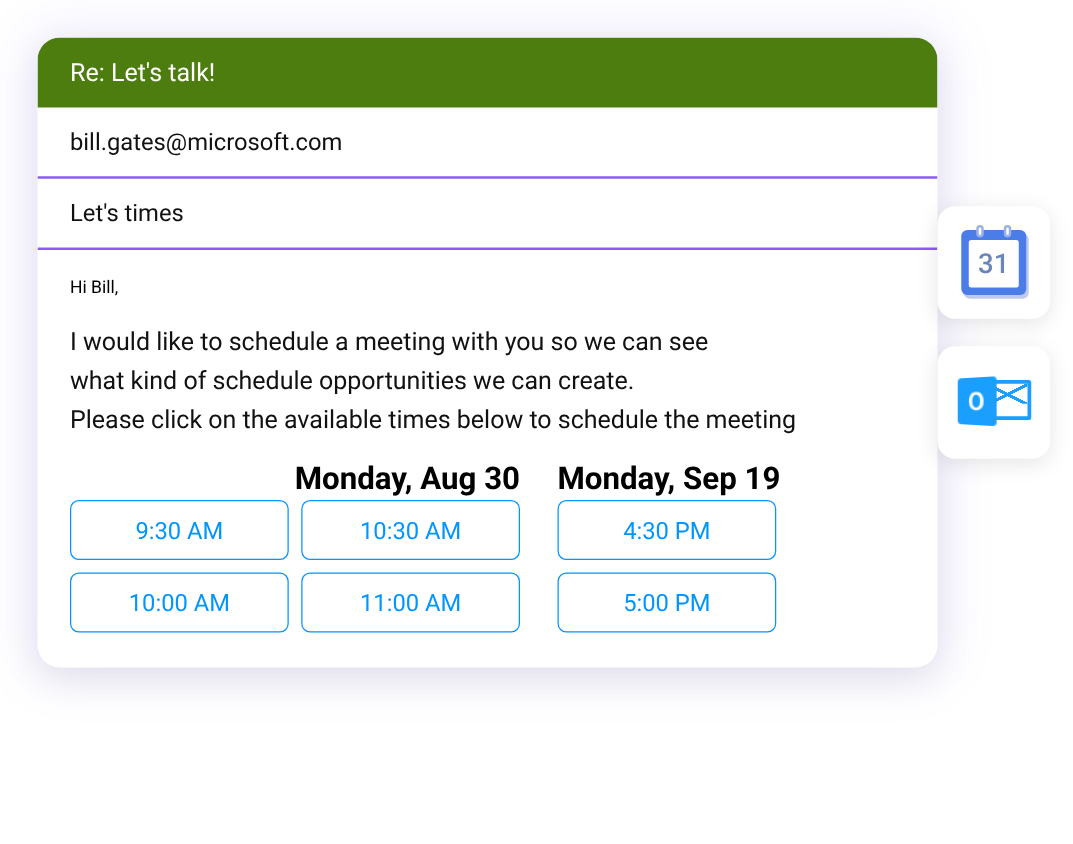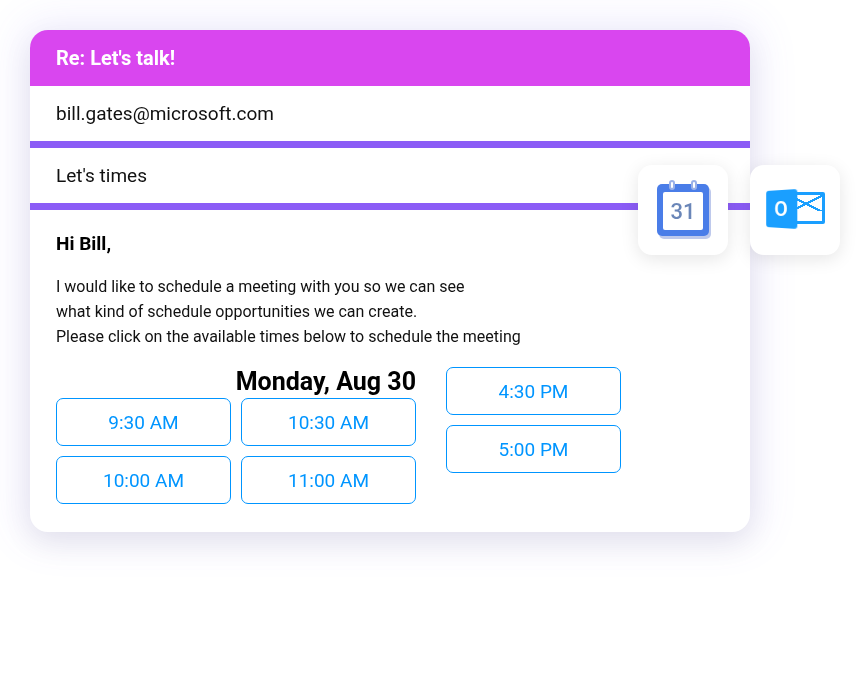--- a/index.html
+++ b/index.html
@@ -13,42 +13,41 @@
   }
   .card {
     width: 720px;
     background: #fff;
     border-radius: 18px;
     box-shadow: 0 0 40px 10px rgba(120, 100, 255, 0.10), 0 10px 30px rgba(0,0,0,0.08);
     overflow: hidden;
     position: relative;
   }
   .header-bar {
-    background: #d946ef;
+    background: #4d7c0f;
     color: #fff;
     font-size: 20px;
     padding: 16px 26px;
-    font-weight: bold;
   }
   .field-row {
     font-size: 19px;
     color: #111;
     padding: 16px 26px;
-    border-bottom: 7px solid #8b5cf6;
+    border-bottom: 2px solid #8b5cf6;
   }
   .body-area {
     padding: 22px 26px 28px 26px;
   }
   .greeting {
-    font-weight: 700;
-    font-size: 19px;
+    font-weight: 400;
+    font-size: 14px;
     margin-bottom: 20px;
   }
   .body-text {
-    font-size: 16px;
+    font-size: 20px;
     line-height: 1.55;
     color: #111;
     margin-bottom: 18px;
   }
   .slots {
     display: flex;
     gap: 30px;
   }
   .slot-group { }
   .slot-date {
@@ -79,20 +78,21 @@
     display: flex;
     align-items: center;
     justify-content: center;
     cursor: pointer;
   }
   .side-icons {
     position: absolute;
     right: 18px;
     top: 165px;
     display: flex;
+    flex-direction: column;
     gap: 22px;
   }
   .icon-tile {
     width: 90px;
     height: 90px;
     background: #fff;
     border-radius: 14px;
     box-shadow: 0 4px 18px rgba(0,0,0,0.10);
     display: flex;
     align-items: center;
@@ -172,20 +172,21 @@
       <div class="slot-group">
         <div class="slot-date">Monday, Aug 30</div>
         <div class="slot-grid-2">
           <div class="time-btn">9:30 AM</div>
           <div class="time-btn">10:30 AM</div>
           <div class="time-btn">10:00 AM</div>
           <div class="time-btn">11:00 AM</div>
         </div>
       </div>
       <div class="slot-group">
+        <div class="slot-date">Monday, Sep 19</div>
         <div class="slot-grid-1">
           <div class="time-btn">4:30 PM</div>
           <div class="time-btn">5:00 PM</div>
         </div>
       </div>
     </div>
   </div>
 </div>
 
 <div class="side-icons">

